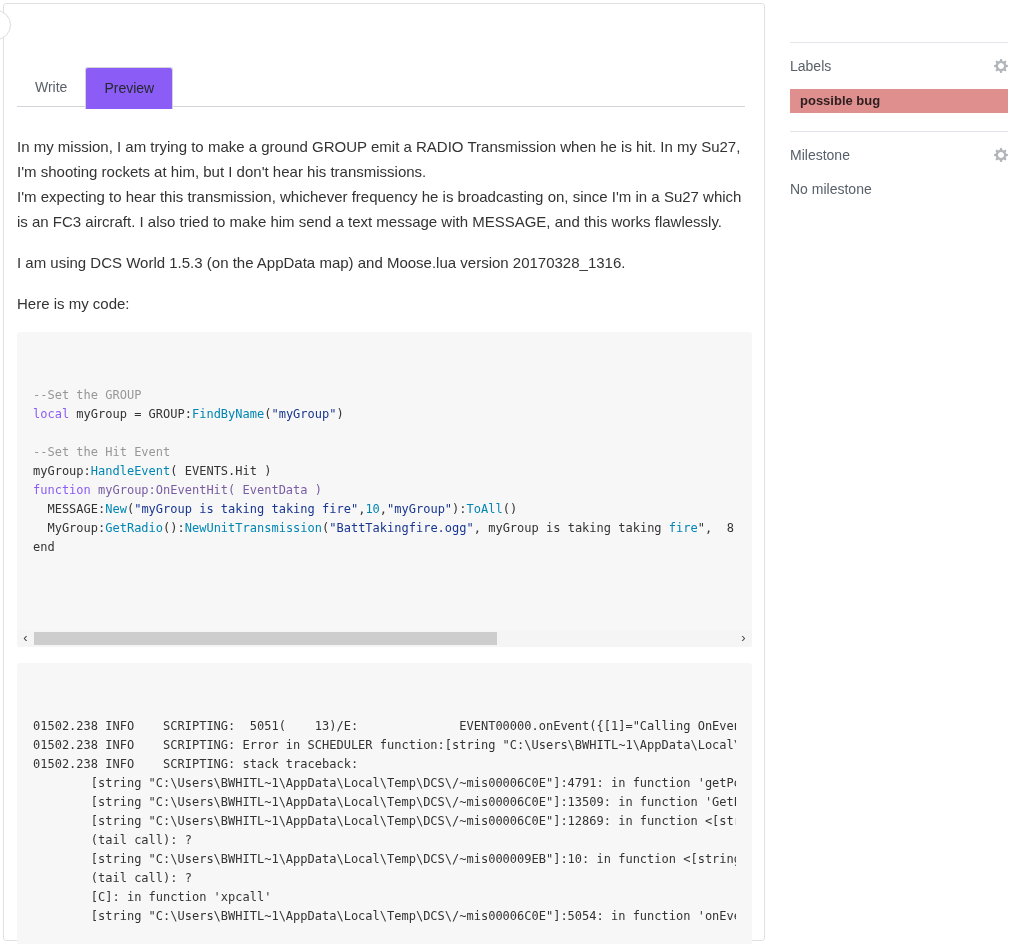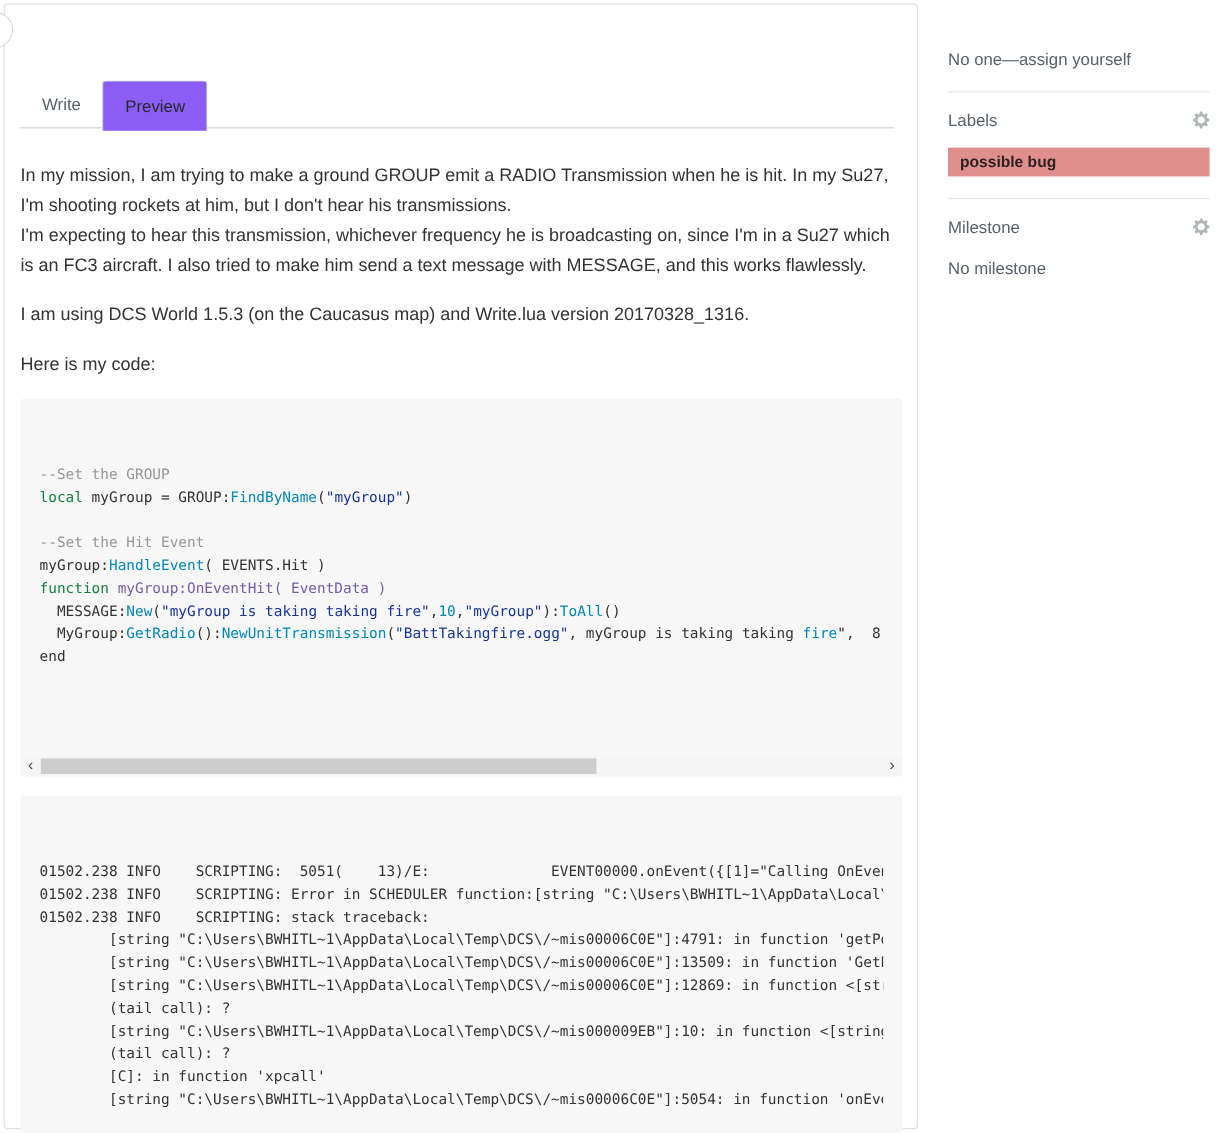--- a/index.html
+++ b/index.html
@@ -27,21 +27,21 @@
   .preview-body { position:absolute; left:13px; top:118px; width:735px;
     font-size:15px; line-height:25px; color:#333; }
   .preview-body p { margin:12px 0 16px 0; }
 
   .codeblock { position:relative; background:#f7f7f7; border-radius:3px;
     margin:14px 0 16px 0; padding:16px 16px 33px 16px; overflow:hidden;
     font-family:"DejaVu Sans Mono","Liberation Mono", monospace;
     font-size:12px; line-height:19px; white-space:pre; }
   .code-line { white-space:pre; height:19px; overflow:hidden; }
   .tok-c { color:#969896; } 
-  .tok-k { color:#15803d; } 
+  .tok-k { color:#8b5cf6; } 
   .tok-f { color:#0086b3; } 
   .tok-s { color:#183691; } 
   .tok-d { color:#795da3; } 
   .tok-p { color:#333333; } 
 
   .hscroll { position:absolute; left:0; right:0; bottom:0; height:17px;
     background:#f5f5f5; display:flex; align-items:stretch;
     font-family:"Liberation Sans", sans-serif; white-space:normal; }
   .hs-btn { width:17px; text-align:center; font-size:13px; line-height:16px;
     color:#444; cursor:pointer; user-select:none; }
@@ -81,21 +81,21 @@
     <div class="avatar-arc"></div>
 
 
     <div class="tabs">
       <span class="tab">Write</span><span class="tab active">Preview</span>
     </div>
 
     <div class="preview-body">
       <p><span>In my mission, I am trying to make a ground GROUP emit a RADIO Transmission when he is hit. In my Su27, I'm shooting rockets at him, but I don't hear his transmissions.</span><br><span>I'm expecting to hear this transmission, whichever frequency he is broadcasting on, since I'm in a Su27 which is an FC3 aircraft. I also tried to make him send a text message with MESSAGE, and this works flawlessly.</span></p>
 
-      <p>I am using DCS World 1.5.3 (on the Caucasus map) and Write.lua version 20170328_1316.</p>
+      <p>I am using DCS World 1.5.3 (on the AppData map) and Moose.lua version 20170328_1316.</p>
 
       <p>Here is my code:</p>
 
       <div class="codeblock">
         <div><div class="code-line"><span class="tok-c">--Set the GROUP</span></div><div class="code-line"><span class="tok-k">local</span><span class="tok-p"> myGroup = GROUP:</span><span class="tok-f">FindByName</span><span class="tok-p">(</span><span class="tok-s">"myGroup"</span><span class="tok-p">)</span></div><div class="code-line">&nbsp;</div><div class="code-line"><span class="tok-c">--Set the Hit Event</span></div><div class="code-line"><span class="tok-p">myGroup:</span><span class="tok-f">HandleEvent</span><span class="tok-p">( EVENTS.Hit )</span></div><div class="code-line"><span class="tok-k">function</span><span class="tok-d"> myGroup:OnEventHit( EventData )</span></div><div class="code-line"><span class="tok-p">  MESSAGE:</span><span class="tok-f">New</span><span class="tok-p">(</span><span class="tok-s">"myGroup is taking taking fire"</span><span class="tok-p">,</span><span class="tok-f">10</span><span class="tok-p">,</span><span class="tok-s">"myGroup"</span><span class="tok-p">):</span><span class="tok-f">ToAll</span><span class="tok-p">()</span></div><div class="code-line"><span class="tok-p">  MyGroup:</span><span class="tok-f">GetRadio</span><span class="tok-p">():</span><span class="tok-f">NewUnitTransmission</span><span class="tok-p">(</span><span class="tok-s">"BattTakingfire.ogg"</span><span class="tok-p">, myGroup is taking taking </span><span class="tok-f">fire</span><span class="tok-p">",  8, 122</span></div><div class="code-line"><span class="tok-p">end</span></div></div>
         <div class="hscroll">
           <span class="hs-btn">‹</span>
           <span class="hs-track">
             <span class="hs-thumb thumb-1"></span>
           </span>
@@ -108,21 +108,20 @@
         <div><div class="code-line tok-p">01502.238 INFO    SCRIPTING:  5051(    13)/E:              EVENT00000.onEvent({[1]="Calling OnEventHandler"</div><div class="code-line tok-p">01502.238 INFO    SCRIPTING: Error in SCHEDULER function:[string "C:\Users\BWHITL~1\AppData\Local\Temp\DCS\/~mis00006C0E"]</div><div class="code-line tok-p">01502.238 INFO    SCRIPTING: stack traceback:</div><div class="code-line tok-p">        [string "C:\Users\BWHITL~1\AppData\Local\Temp\DCS\/~mis00006C0E"]:4791: in function 'getPosition'</div><div class="code-line tok-p">        [string "C:\Users\BWHITL~1\AppData\Local\Temp\DCS\/~mis00006C0E"]:13509: in function 'GetPointVec3'</div><div class="code-line tok-p">        [string "C:\Users\BWHITL~1\AppData\Local\Temp\DCS\/~mis00006C0E"]:12869: in function &lt;[string "C:\Users\BWHITL~1\AppData\Local\Temp\DCS\/~mis00006C0E"]:12757&gt;</div><div class="code-line tok-p">        (tail call): ?</div><div class="code-line tok-p">        [string "C:\Users\BWHITL~1\AppData\Local\Temp\DCS\/~mis000009EB"]:10: in function &lt;[string "C:\Users\BWHITL~1\AppData\Local\Temp\DCS\/~mis000009EB"]:9&gt;</div><div class="code-line tok-p">        (tail call): ?</div><div class="code-line tok-p">        [C]: in function 'xpcall'</div><div class="code-line tok-p">        [string "C:\Users\BWHITL~1\AppData\Local\Temp\DCS\/~mis00006C0E"]:5054: in function 'onEvent'</div></div>
         
       </div>
     </div>
 
   </div>
 
   <div class="sidebar">
 
     <div class="sb-section">
-      <div class="sb-value">No one—assign yourself</div>
     </div>
 
     <div class="sb-section">
       <div class="sb-head">
         <span>Labels</span>
         <svg width="14" height="16" viewBox="0 0 14 16">
             <path d="M14 8.77v-1.6l-1.94-.64-.45-1.09.88-1.84-1.13-1.13-1.81.91-1.09-.45-.69-1.92h-1.6l-.63 1.94-1.11.45-1.84-.88-1.13 1.13.91 1.81-.45 1.09L0 7.23v1.59l1.94.64.45 1.09-.88 1.84 1.13 1.13 1.81-.91 1.09.45.69 1.92h1.59l.63-1.94 1.11-.45 1.84.88 1.13-1.13-.92-1.81.47-1.09L14 8.75v.02zM7 11c-1.66 0-3-1.34-3-3s1.34-3 3-3 3 1.34 3 3-1.34 3-3 3z"></path>
           </svg>
       </div>
       <span class="label-chip" style="background: rgb(224, 143, 143);">possible bug</span>

